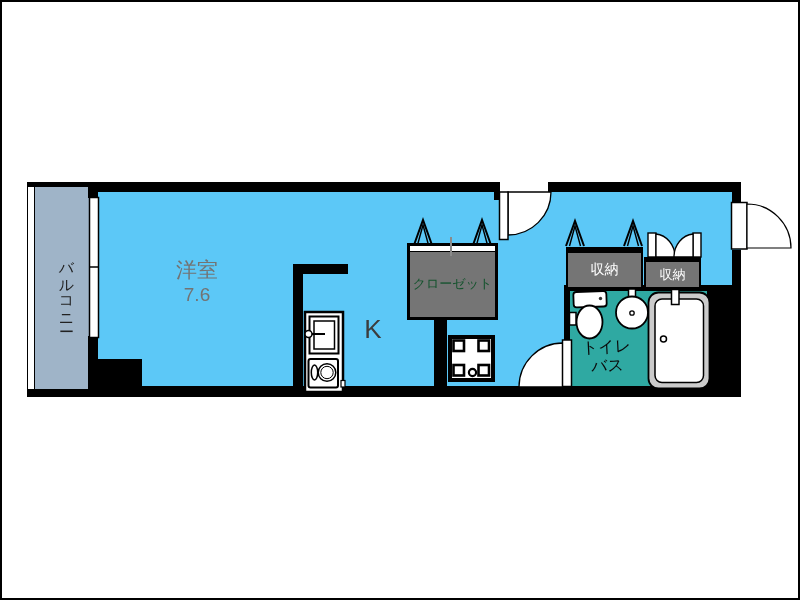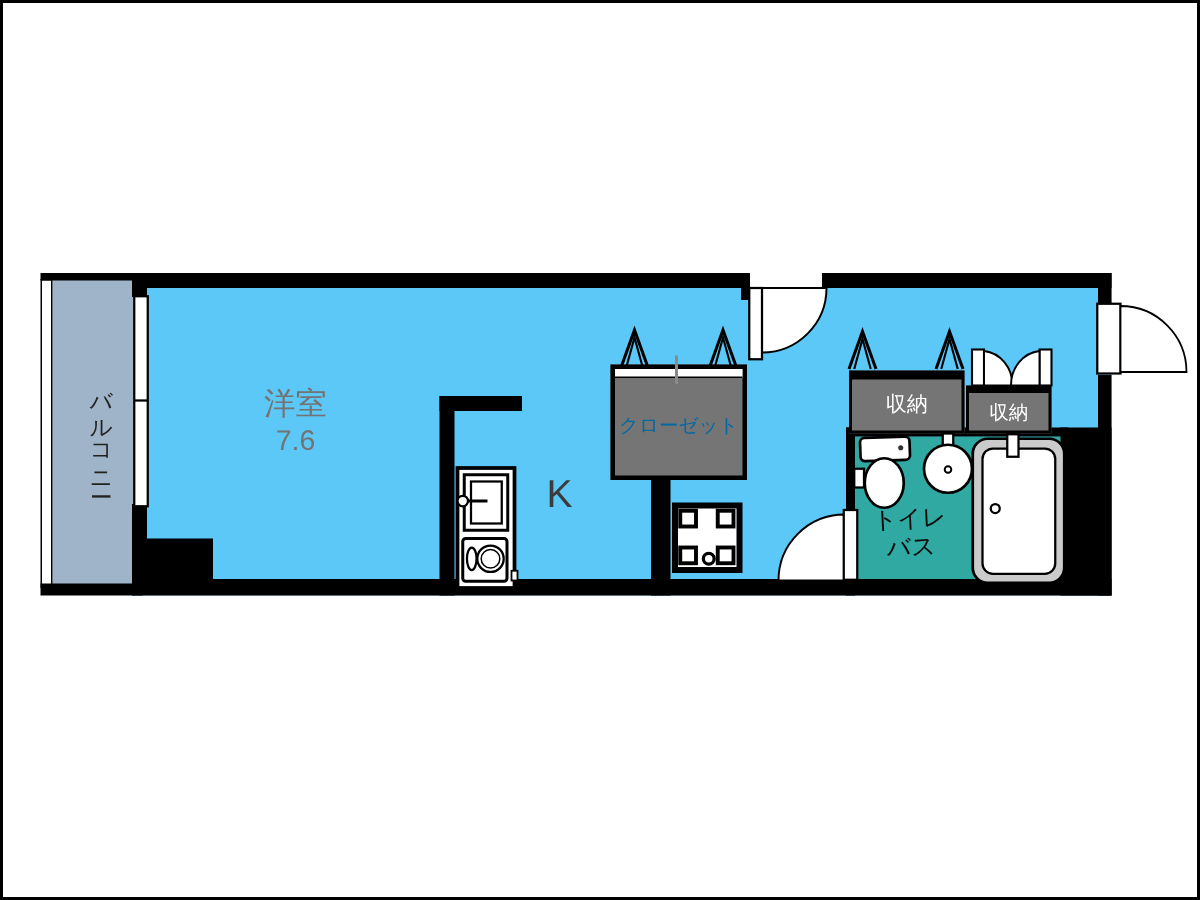--- a/index.html
+++ b/index.html
@@ -21,21 +21,21 @@
   #storage-right-box{left:644px;top:257px;width:57px;height:32px;box-sizing:border-box;
               border:2px solid #000;border-top:5px solid #000;background:var(--storage,#757575);}
   #door-gap-top{left:500px;top:182px;width:48px;height:10px;background:#fff;}
   .lbl{position:absolute;color:var(--label,#1A1A1A);}
   #balcony-label{left:50px;top:233px;width:32px;height:110px;display:flex;align-items:center;justify-content:center;
                  writing-mode:vertical-rl;font-size:15px;letter-spacing:1px;color:#222;}
   #room-label{left:137px;top:257px;width:120px;text-align:center;font-size:21px;line-height:25px;color:#737373;}
   #room-size{font-size:19px;}
   #kitchen-label{left:356px;top:314px;width:34px;text-align:center;font-size:26px;color:#3c3c3c;}
   #closet-label{left:407px;top:250px;width:91px;height:67px;display:flex;align-items:center;justify-content:center;
-                color:#0369a1;font-size:13px;letter-spacing:0px;}
+                color:#14532d;font-size:13px;letter-spacing:0px;}
   #storage-left-label{left:566px;top:253px;width:77px;height:34px;display:flex;align-items:center;justify-content:center;
                 color:#fff;font-size:14px;}
   #storage-right-label{left:644px;top:262px;width:57px;height:25px;display:flex;align-items:center;justify-content:center;
                 color:#fff;font-size:13px;}
   #toilet-bath-label{left:568px;top:337px;width:78px;text-align:center;font-size:16px;line-height:19px;
                 color:#0a0a0a;transform:rotate(-3deg);}
   svg{position:absolute;left:0;top:0;pointer-events:none;}
 </style>
 </head>
 <body>

